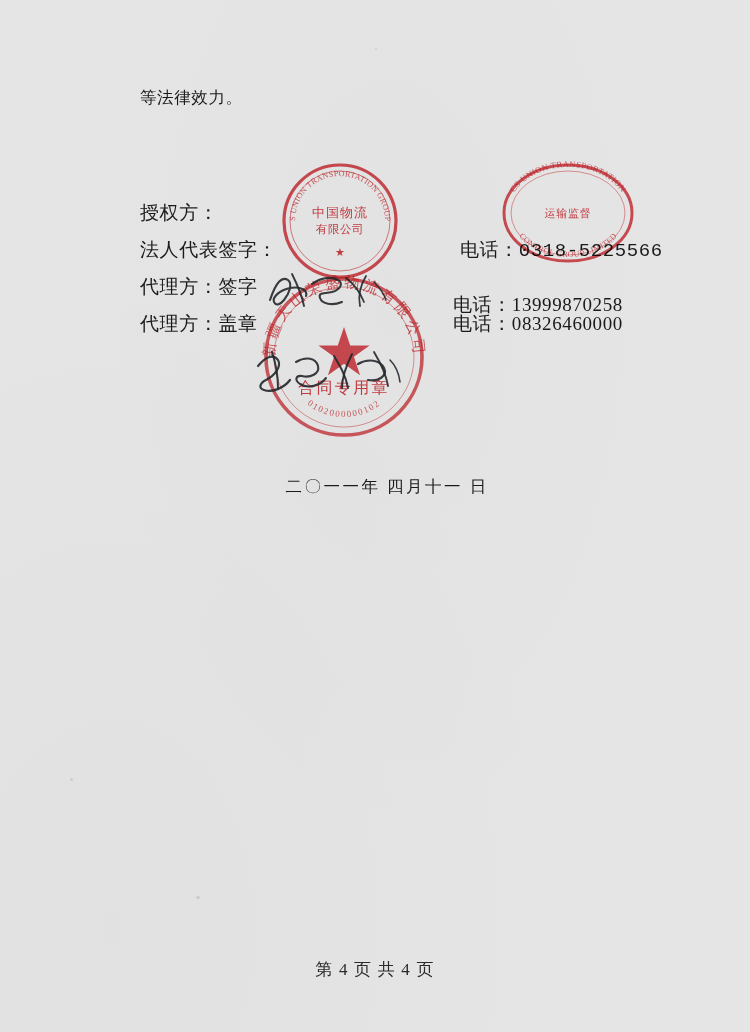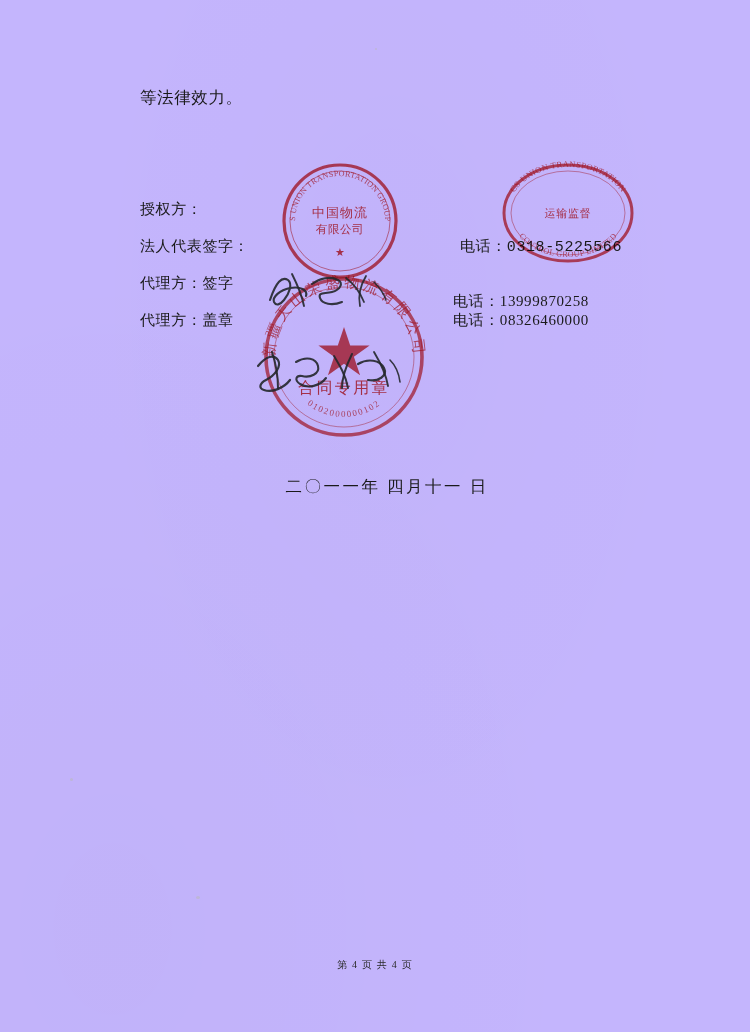--- a/index.html
+++ b/index.html
@@ -11,21 +11,21 @@
     width: 750px;
     height: 1032px;
     position: relative;
     font-family: "Liberation Serif", "DejaVu Serif", serif;
     color: #1a1a1a;
     overflow: hidden;
   }
   .page {
     position: absolute;
     inset: 0;
-    background: #c4b5fd;
+    background: #e5e5e5;
   }
   
   .scan-shade {
     position: absolute;
     left: 0; top: 0; right: 0; bottom: 0;
     background:
       radial-gradient(ellipse at 52% 30%, rgba(0,0,0,0.012), rgba(0,0,0,0) 60%),
       radial-gradient(ellipse at 15% 90%, rgba(0,0,0,0.015), rgba(0,0,0,0) 55%);
     pointer-events: none;
   }
@@ -45,21 +45,21 @@
   }
 
   
   .para-top { left: 140px; top: 86px; }
 
   
   .lines { position: absolute; left: 140px; top: 200px; width: 560px; }
   .line {
     position: relative;
     height: 37px;
-    font-size: 15px;
+    font-size: 19px;
     letter-spacing: 0.6px;
     white-space: nowrap;
   }
   .line .lbl { position: absolute; left: 0; top: 0; }
   .line .val { position: absolute; top: 0; }
 
   .date-line {
     position: absolute;
     left: 0; right: 0;
     top: 476px;
@@ -68,21 +68,21 @@
     letter-spacing: 2.5px;
     padding-left: 24px;
   }
   .date-line span { display: inline-block; }
 
   .footer {
     position: absolute;
     left: 0; right: 0;
     top: 958px;
     text-align: center;
-    font-size: 10px;
+    font-size: 17px;
     letter-spacing: 1.2px;
     color: #2b2b2b;
   }
 
   
   .stamp {
     position: absolute;
     pointer-events: none;
     mix-blend-mode: multiply;
   }

